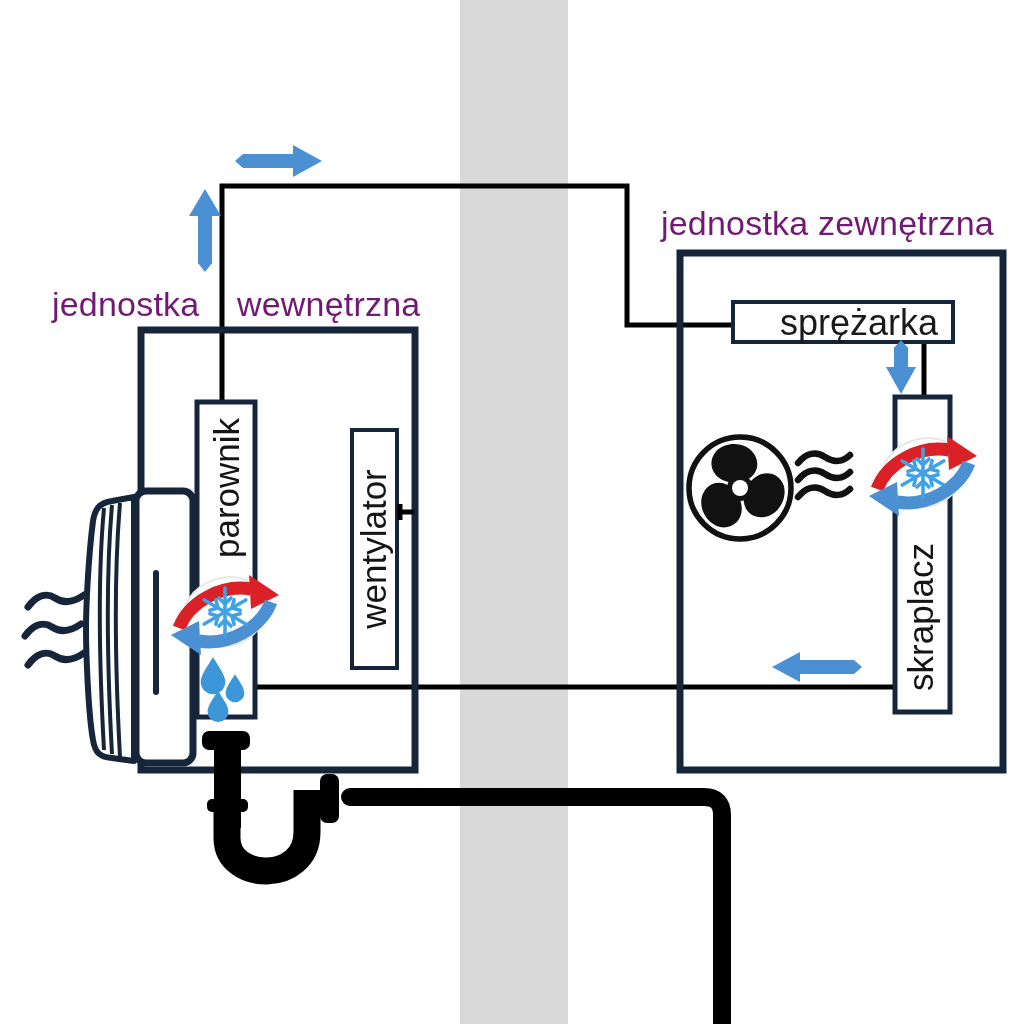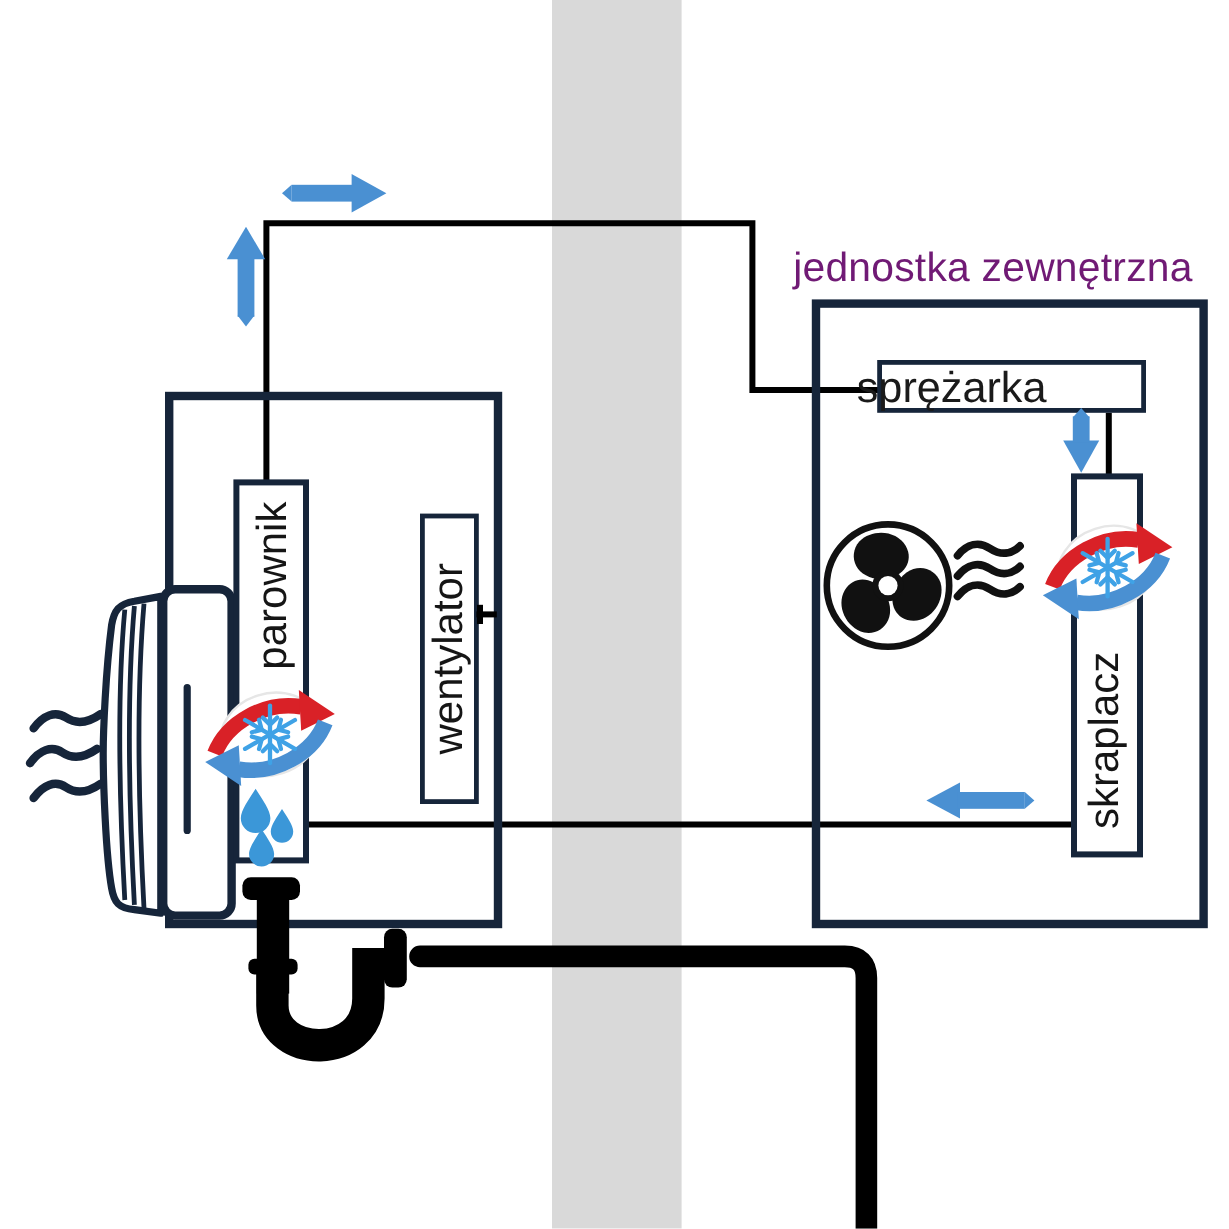--- a/index.html
+++ b/index.html
@@ -123,24 +123,25 @@
   <use href="#swirl" transform="translate(225,612)"></use>
   <use href="#swirl" transform="translate(923,473)"></use>
 
   <g fill="#3b97d8">
     <path transform="translate(213,674) scale(1.12)" d="M0,-15 C5,-7 11,1 11,7 A11,11 0 1 1 -11,7 C-11,1 -5,-7 0,-15 Z"></path>
     <path transform="translate(235,687) scale(0.85)" d="M0,-15 C5,-7 11,1 11,7 A11,11 0 1 1 -11,7 C-11,1 -5,-7 0,-15 Z"></path>
     <path transform="translate(218,705) scale(0.95)" d="M0,-15 C5,-7 11,1 11,7 A11,11 0 1 1 -11,7 C-11,1 -5,-7 0,-15 Z"></path>
   </g>
 </svg>
 
+<div class="lbl title gap" style="left:52px;top:285px">jednostka wewnętrzna</div>
 
 <div class="lbl title" style="left:661px;top:204px">jednostka zewnętrzna</div>
 
 <div class="lbl vlabel" style="left:227px;top:488px">parownik</div>
 
 <div class="lbl vlabel" style="left:374px;top:549px">wentylator</div>
 
-<div class="lbl hlabel" style="left:793px;top:323px">sprężarka</div>
+<div class="lbl hlabel" style="left:859px;top:323px">sprężarka</div>
 
 <div class="lbl vlabel" style="left:921px;top:617px">skraplacz</div>
 
 </div>
 
 </body></html>

